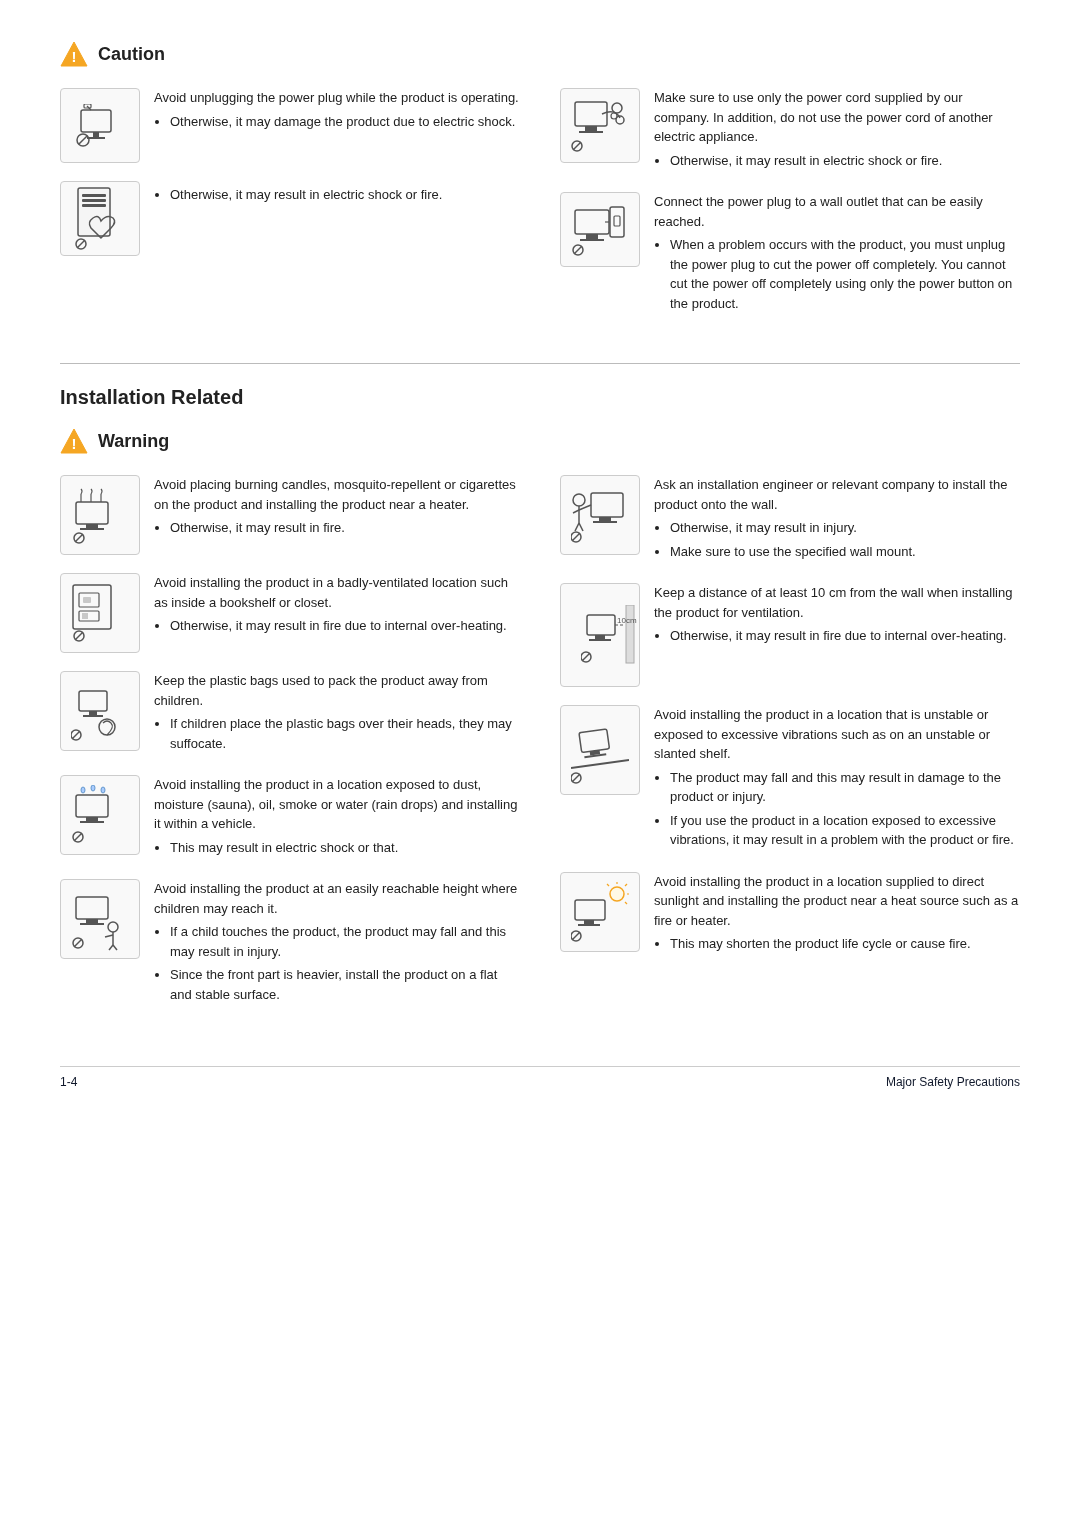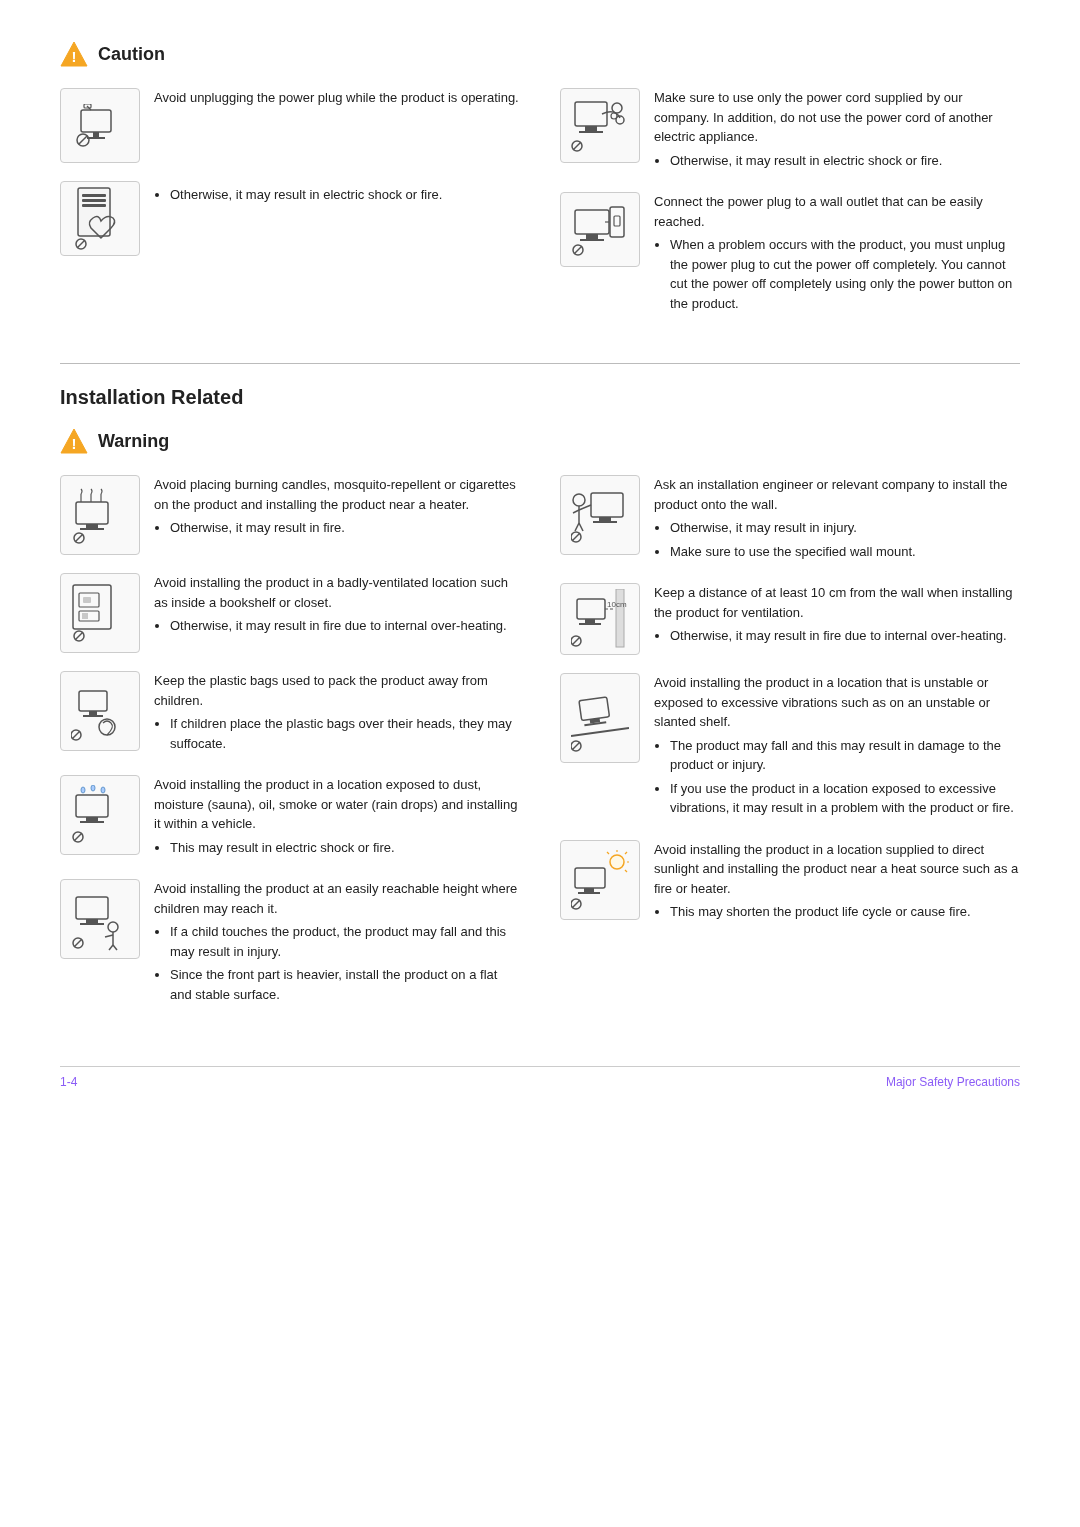--- a/index.html
+++ b/index.html
@@ -81,21 +81,21 @@
       font-weight: bold;
       margin-bottom: 18px;
     }
     .footer {
       display: flex;
       justify-content: space-between;
       border-top: 1px solid #ccc;
       margin-top: 40px;
       padding-top: 8px;
       font-size: 12px;
-      color: #8b5cf6;
+      color: #0f172a;
     }
   </style>
 </head>
 <body>
 
 <div>
   <div class="section-title">
     <span class="warning-icon">
       <svg viewBox="0 0 28 28" fill="none" xmlns="http://www.w3.org/2000/svg">
         <polygon points="14,2 27,26 1,26" fill="#f5a623" stroke="#f5a623" stroke-linejoin="round"></polygon>
@@ -116,20 +116,23 @@
             <rect x="20" y="28" width="6" height="5" fill="#555"></rect>
             <rect x="14" y="33" width="18" height="2" fill="#555"></rect>
             <line x1="18" y1="6" x2="14" y2="2" stroke="#555" stroke-width="1.2"></line>
             <rect x="11" y="0" width="7" height="4" rx="1" stroke="#555" stroke-width="1.2" fill="none"></rect>
             <circle cx="10" cy="36" r="6" stroke="#555" stroke-width="1.5" fill="none"></circle>
             <line x1="5.7" y1="40.3" x2="14.3" y2="31.7" stroke="#555" stroke-width="1.5"></line>
           </svg>
         </div>
         <div class="item-text">
           <p>Avoid unplugging the power plug while the product is operating.</p>
+          <ul>
+            <li>Otherwise, it may damage the product due to electric shock.</li>
+          </ul>
         </div>
       </div>
 
       <div class="item-row">
         <div class="item-img">
           <svg width="54" height="65" viewBox="0 0 54 65" fill="none">
             <rect x="5" y="2" width="32" height="48" rx="2" stroke="#555" stroke-width="1.5" fill="#f5f5f5"></rect>
             <rect x="9" y="8" width="24" height="3" rx="1" fill="#555"></rect>
             <rect x="9" y="13" width="24" height="3" rx="1" fill="#555"></rect>
             <rect x="9" y="18" width="24" height="3" rx="1" fill="#555"></rect>
@@ -287,21 +290,21 @@
             <ellipse cx="12" cy="5" rx="2" ry="3" fill="#aaccff" stroke="#6699cc" stroke-width="1"></ellipse>
             <ellipse cx="22" cy="3" rx="2" ry="3" fill="#aaccff" stroke="#6699cc" stroke-width="1"></ellipse>
             <ellipse cx="32" cy="5" rx="2" ry="3" fill="#aaccff" stroke="#6699cc" stroke-width="1"></ellipse>
             <circle cx="7" cy="52" r="5" stroke="#555" stroke-width="1.5" fill="none"></circle>
             <line x1="3" y1="56" x2="11" y2="48" stroke="#555" stroke-width="1.5"></line>
           </svg>
         </div>
         <div class="item-text">
           <p>Avoid installing the product in a location exposed to dust, moisture (sauna), oil, smoke or water (rain drops) and installing it within a vehicle.</p>
           <ul>
-            <li>This may result in electric shock or fire.</li>
+            <li>This may result in electric shock or that.</li>
           </ul>
         </div>
       </div>
 
       <div class="item-row">
         <div class="item-img" style="height:80px;">
           <svg width="58" height="65" viewBox="0 0 58 65" fill="none">
             <rect x="5" y="10" width="32" height="22" rx="2" stroke="#555" stroke-width="1.5" fill="none"></rect>
             <rect x="15" y="32" width="12" height="4" fill="#555"></rect>
             <rect x="9" y="36" width="24" height="2" fill="#555"></rect>
@@ -348,21 +351,21 @@
         <div class="item-text">
           <p>Ask an installation engineer or relevant company to install the product onto the wall.</p>
           <ul>
             <li>Otherwise, it may result in injury.</li>
             <li>Make sure to use the specified wall mount.</li>
           </ul>
         </div>
       </div>
 
       <div class="item-row">
-        <div class="item-img" style="height:72px;">
+        <div class="item-img" style="height:104px;align-items:flex-end;">
           <svg width="58" height="60" viewBox="0 0 58 60" fill="none">
 
             <rect x="45" y="0" width="8" height="58" fill="#ddd" stroke="#aaa" stroke-width="1"></rect>
 
             <rect x="6" y="10" width="28" height="20" rx="2" stroke="#555" stroke-width="1.5" fill="none"></rect>
             <rect x="14" y="30" width="10" height="4" fill="#555"></rect>
             <rect x="8" y="34" width="22" height="2" fill="#555"></rect>
 
             <line x1="34" y1="20" x2="44" y2="20" stroke="#555" stroke-width="1" stroke-dasharray="3,2"></line>
             <text x="36" y="18" font-size="8" fill="#555">10cm</text>

